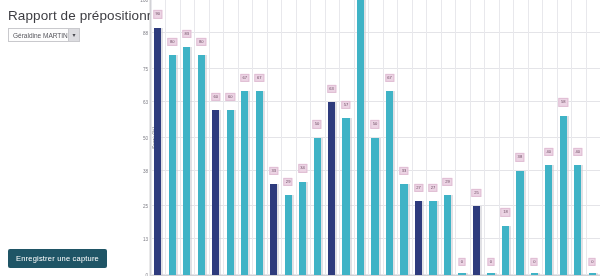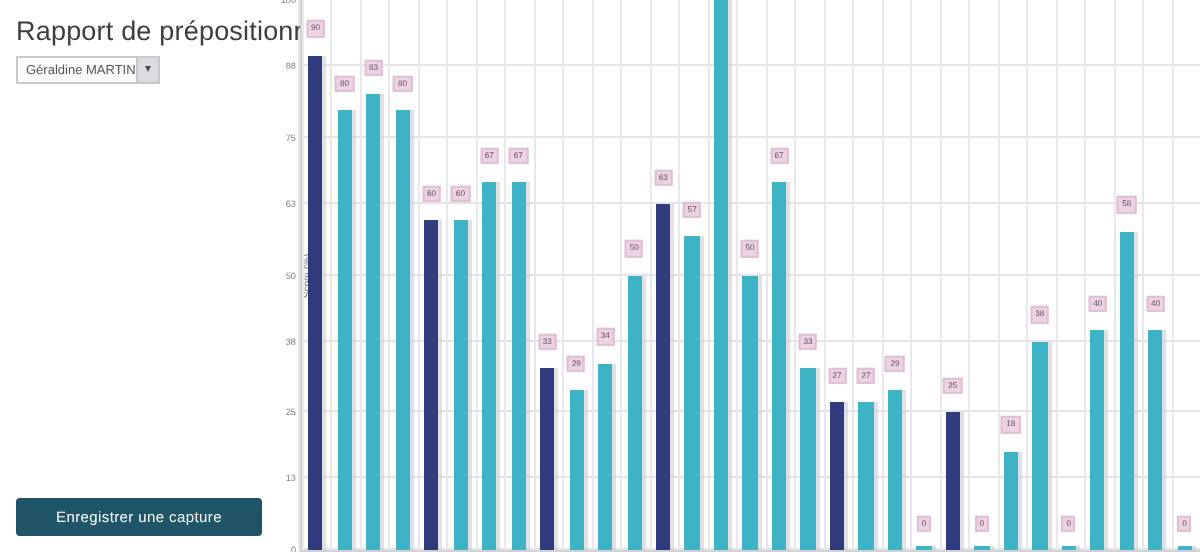--- a/index.html
+++ b/index.html
@@ -34,21 +34,21 @@
   }
   #student-select-arrow{
     width:11px; height:100%; background:#dcdce0;
     border-left:1px solid #c9c9cd;
     display:flex; align-items:center; justify-content:center;
     font-size:6px; color:#4a4a50; line-height:1;
   }
   
   #capture-button{
     position:absolute; left:8px; bottom:8px;
-    height:19px; padding:0 20px;
+    height:19px; padding:0 8px;
     background:#1f5566; color:#ffffff;
     border:none; border-radius:2px;
     font-family:"Liberation Sans", sans-serif;
     font-size:7.5px; letter-spacing:.2px;
     display:flex; align-items:center; justify-content:center;
     cursor:pointer; white-space:nowrap;
   }
   
   #chart-panel{
     position:absolute; left:150px; top:0; width:450px; height:276px;

